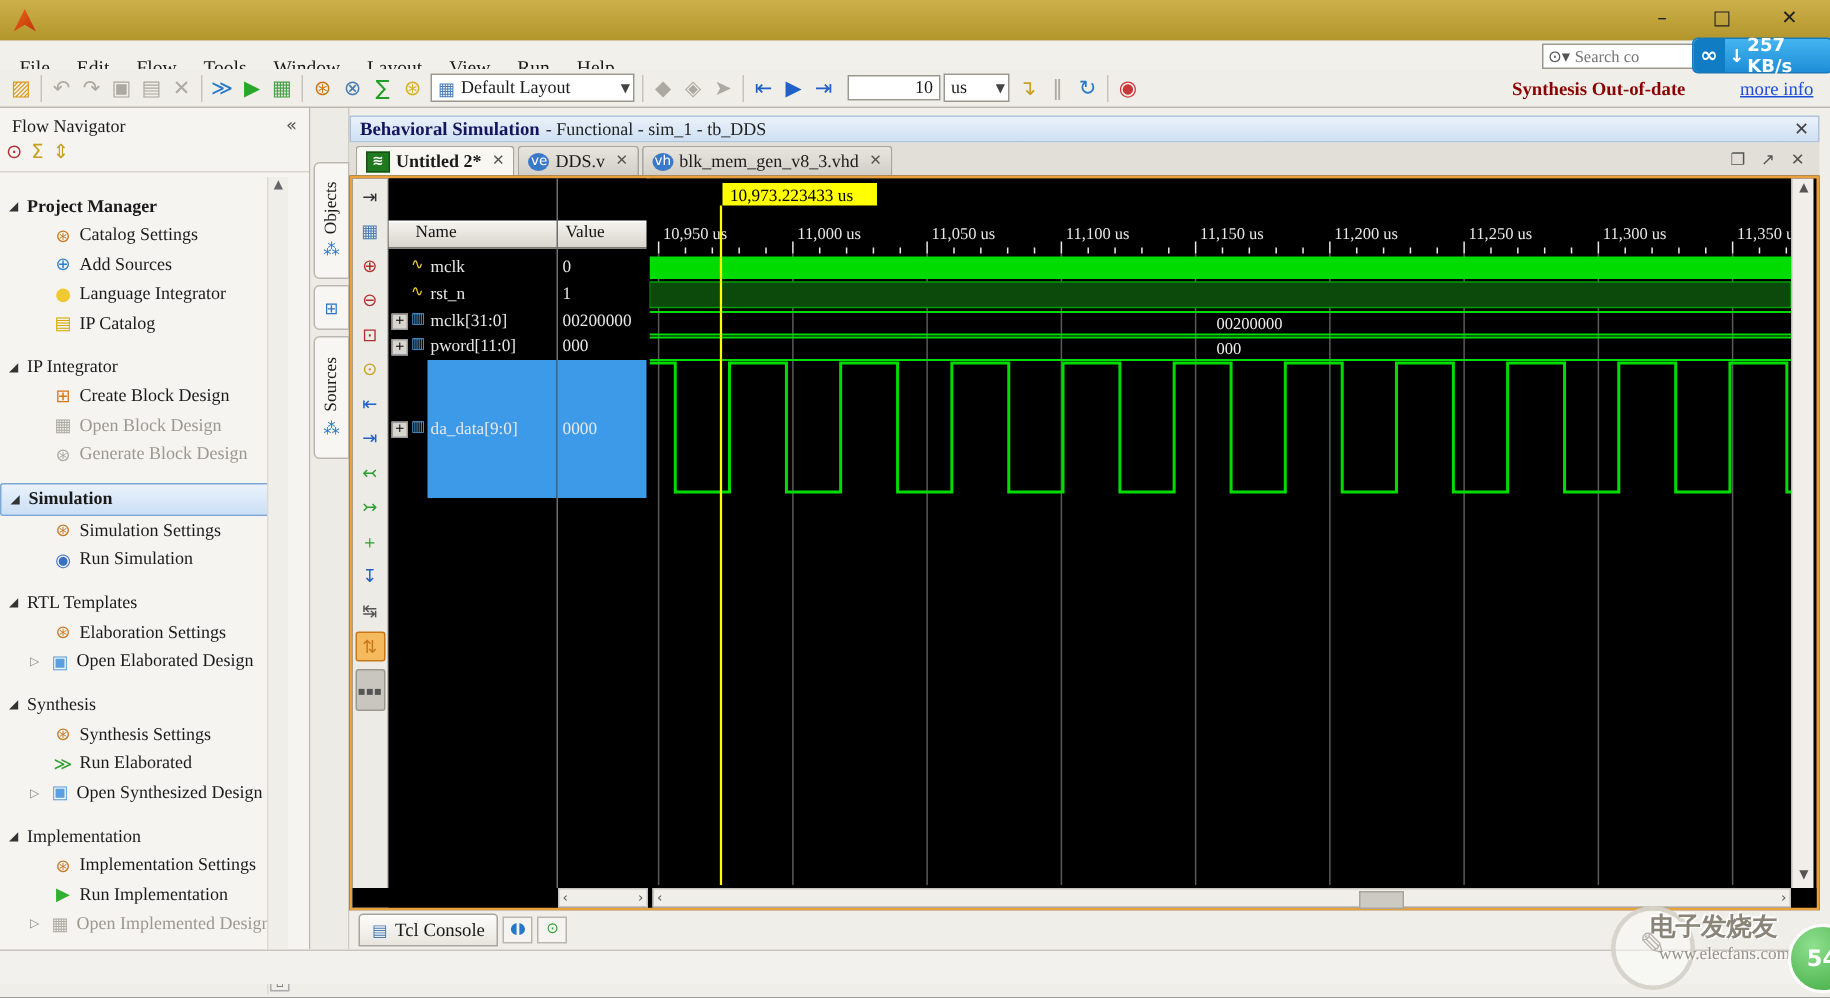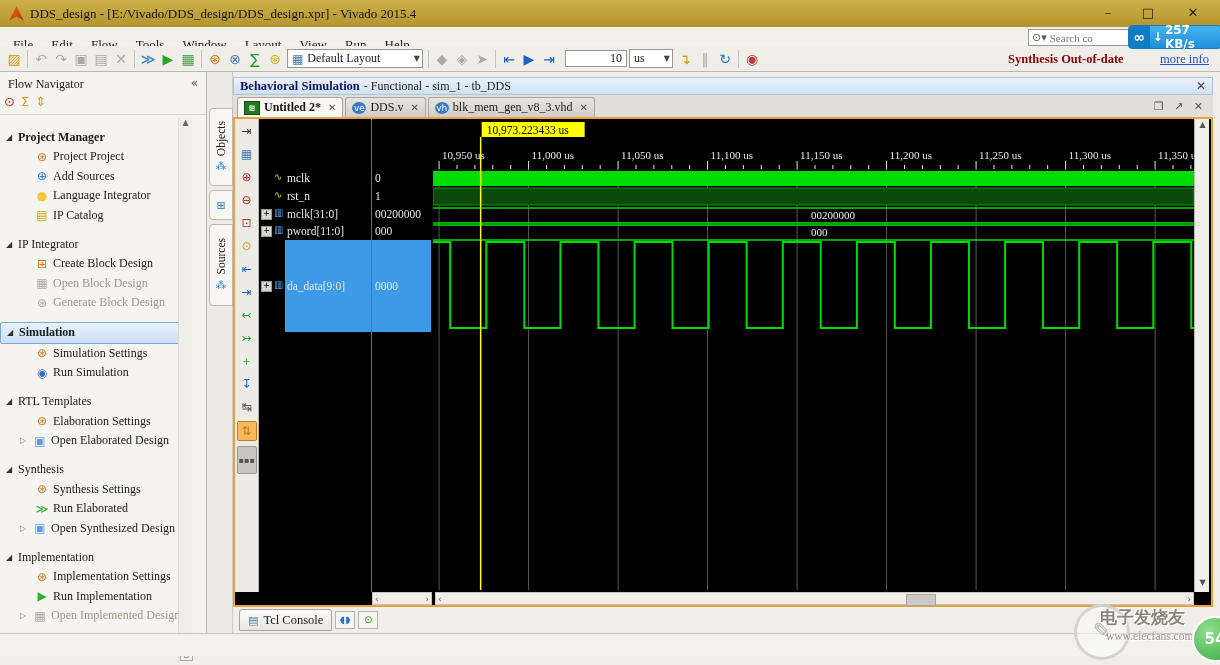--- a/index.html
+++ b/index.html
@@ -100,21 +100,20 @@
   #wm-url{position:absolute;left:38px;top:32px;font-size:11.5px;color:#97938A;text-shadow:1px 1px 0 #fff;white-space:nowrap;}
   #wm-badge{position:absolute;left:124px;top:18px;width:42px;height:42px;border-radius:50%;background:radial-gradient(circle at 35% 30%,#8FE08F,#3DA83D);border:2px solid #fff;color:#fff;font-weight:bold;font-size:15px;text-align:center;line-height:42px;font-family:"DejaVu Sans",sans-serif;}
 </style>
 </head>
 <body>
 
 <div id="app">
 
   <div class="abs" id="titlebar">
     <div class="vivlogo"></div>
-    <div class="ttl">DDS_design - [E:/Vivado/DDS_design/DDS_design.xpr] - Vivado 2015.4</div>
     <div class="winbtn" style="left:1095px">–</div>
     <div class="winbtn" style="left:1135px">□</div>
     <div class="winbtn" style="left:1180px">✕</div>
   </div>
 
   <div class="abs" id="menubar">
       <div class="menuitem"><u>F</u>ile</div>
       <div class="menuitem"><u>E</u>dit</div>
       <div class="menuitem">F<u>l</u>ow</div>
       <div class="menuitem"><u>T</u>ools</div>
@@ -188,21 +187,21 @@
       <span style="color:#C8A020">⇕</span>
     </div>
     <div id="fnav-div"></div>
     <div id="tree">
         <div class="sect-hdr">
           <span class="tri">◢</span>
           <span style="font-weight:bold">Project Manager</span>
         </div>
         <div class="titem">
           <span class="ico" style="color:#C87820">⊛</span>
-          <span>Project Project</span>
+          <span>Catalog Settings</span>
         </div>
         <div class="titem">
           <span class="ico" style="color:#2F7FD0">⊕</span>
           <span>Add Sources</span>
         </div>
         <div class="titem">
           <span class="ico" style="color:#F0C830">●</span>
           <span>Language Integrator</span>
         </div>
         <div class="titem">
@@ -347,20 +346,24 @@
         <div class="wtool" style="color: rgb(32, 96, 200);">⇥</div>
         <div class="wtool" style="color: rgb(47, 160, 48);">↢</div>
         <div class="wtool" style="color: rgb(47, 160, 48);">↣</div>
         <div class="wtool" style="color: rgb(47, 160, 48);">＋</div>
         <div class="wtool" style="color: rgb(32, 96, 200);">↧</div>
         <div class="wtool" style="color: rgb(85, 85, 85);">↹</div>
         <div class="wtool hl" style="color: rgb(200, 120, 24);">⇅</div>
         <div class="wtool big" style="color: rgb(85, 85, 85);">▪▪▪</div>
       </div>
     <div id="namepanel">
+      <div id="colhdr">
+        <span class="h1">Name</span>
+        <span class="h2">Value</span>
+      </div>
       <div class="colsep"></div>
       <div id="sigrows">
           <div class="sigrow" style="top: 51px; height: 16px;">
             <span class="sico" style="color:#E8C838">∿</span>
             <span class="snm">mclk</span>
             <span class="sval">0</span>
           </div>
           <div class="sigrow" style="top: 68px; height: 17px;">
             <span class="sico" style="color:#E8C838">∿</span>
             <span class="snm">rst_n</span>

